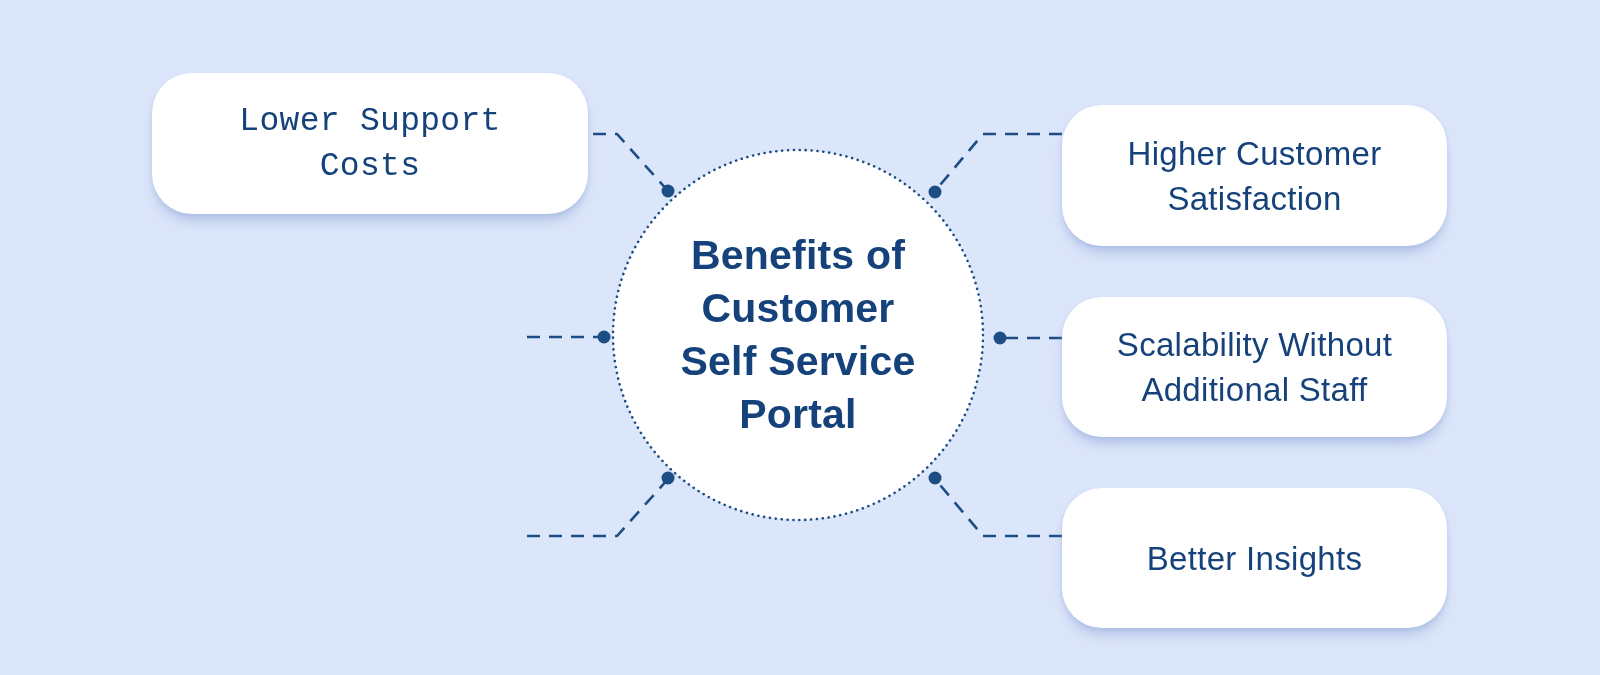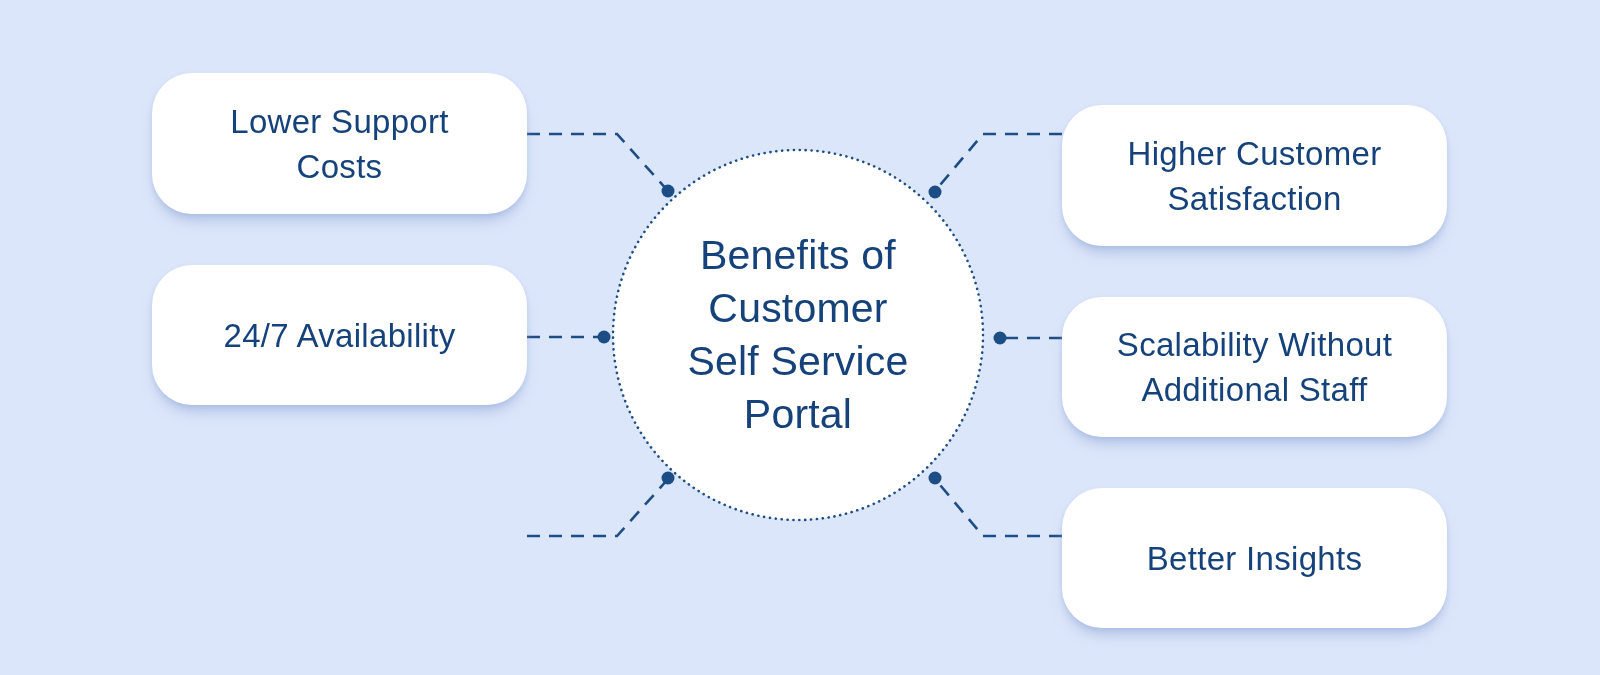--- a/index.html
+++ b/index.html
@@ -38,39 +38,39 @@
     box-shadow: 0 10px 14px -4px rgba(146,168,215,0.60), 0 2px 4px rgba(146,168,215,0.30);
   }
   .benefit-label {
     color: var(--text);
     font-size: 33px;
     line-height: 45px;
     letter-spacing: 0.3px;
     white-space: pre-line;
     font-weight: 400;
   }
-  .box-l { left: 152px; width: 375px; }
+  .box-l { left: 152px; width: 436px; font-family: Liberation Mono, monospace; }
   .box-r { left: 1062px; width: 385px; margin-top: 32px; }
   .row-1 { top: 73px;  height: 141px; }
   .row-2 { top: 265px; height: 140px; }
   .row-3 { top: 456px; height: 140px; }
   .center-title {
     position: absolute;
     left: 613px;
     top: 150px;
     width: 370px;
     height: 370px;
     display: flex;
     align-items: center;
     justify-content: center;
     text-align: center;
     color: var(--text);
     font-size: 41px;
     line-height: 53px;
-    font-weight: 400;
+    font-weight: 700;
     white-space: pre-line;
     letter-spacing: 0.2px;
   }
 </style>
 </head>
 <body>
 
 <div class="stage">
 
   <svg class="connector-layer" viewBox="0 0 1600 675">
@@ -94,23 +94,20 @@
 
   <div class="center-title">Benefits of
 Customer
 Self Service
 Portal</div>
 
   <div class="benefit-box box-l row-1">
     <div class="benefit-label">Lower Support
 Costs</div>
   </div>
-  <div class="benefit-box box-l row-2">
-    <div class="benefit-label">24/7 Availability</div>
-  </div>
 
   <div class="benefit-box box-r row-1">
     <div class="benefit-label">Higher Customer
 Satisfaction</div>
   </div>
   <div class="benefit-box box-r row-3">
     <div class="benefit-label">Better Insights</div>
   </div>
   <div class="benefit-box box-r row-2">
     <div class="benefit-label">Scalability Without

